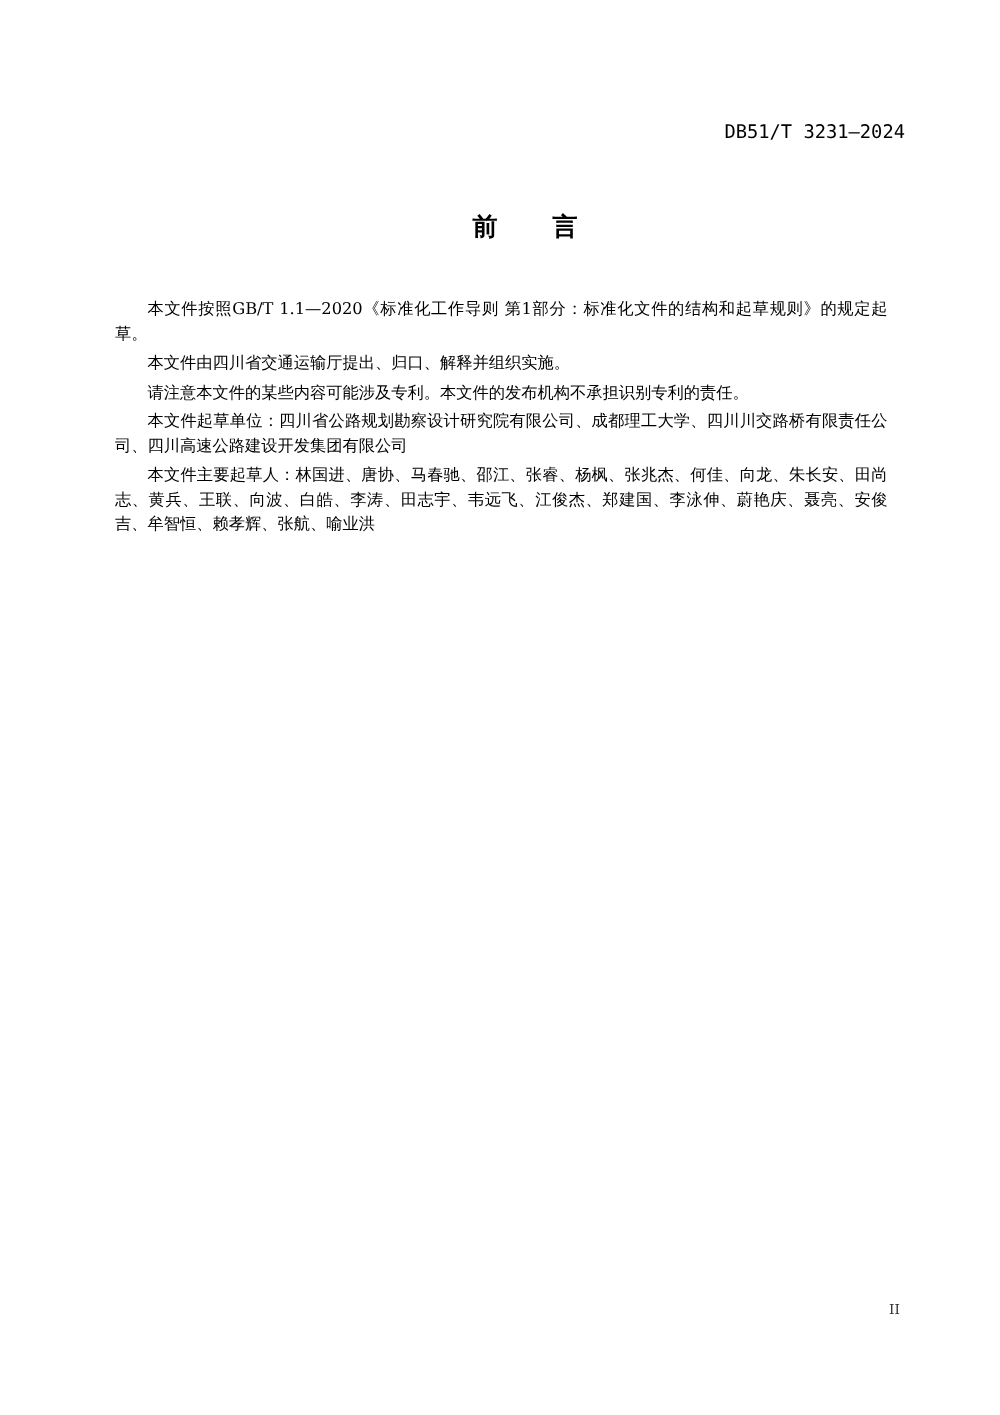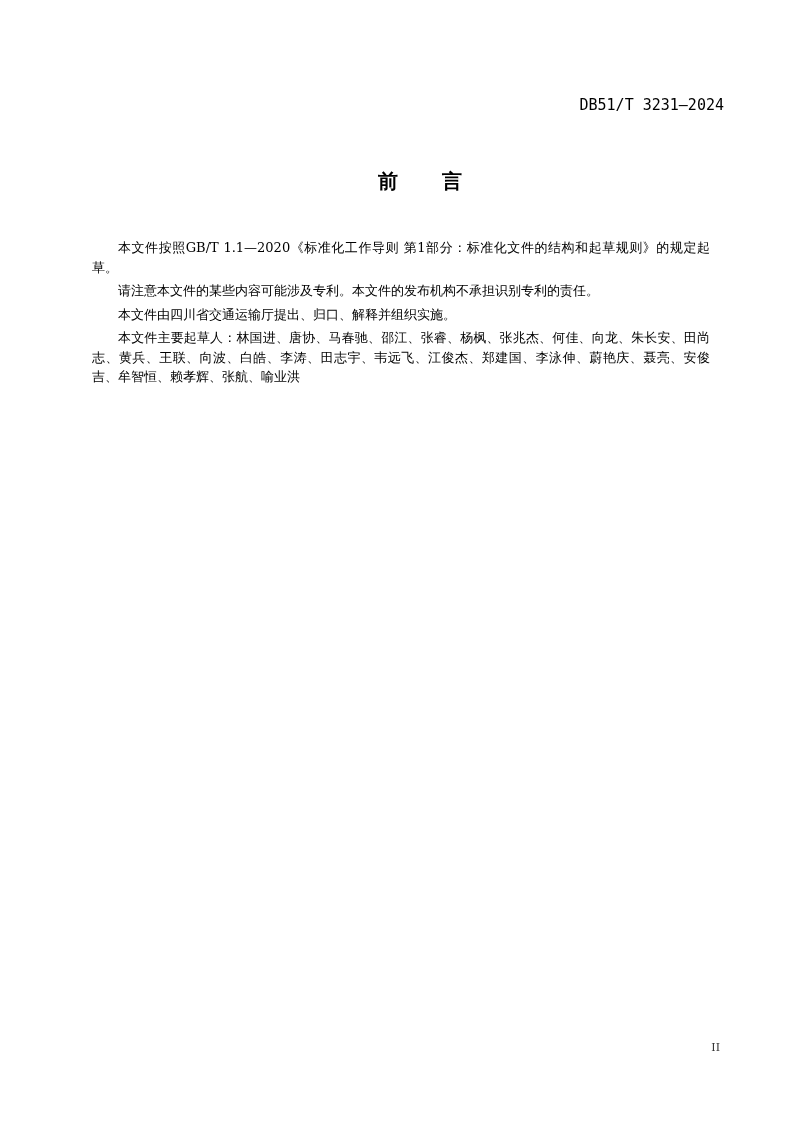--- a/index.html
+++ b/index.html
@@ -13,18 +13,19 @@
 </style>
 </head>
 <body>
 
 <div class="header-code">DB51/T 3231—2024</div>
 
 <div class="title"><span>前</span><span class="gap"></span><span>言</span></div>
 
 <div class="body-text">
   <p class="para">本文件按照GB/T 1.1—2020《标准化工作导则  第1部分：标准化文件的结构和起草规则》的规定起草。</p>
+  <p class="para">本文件由四川省交通运输厅提出、归口、解释并组织实施。</p>
   <p class="para">请注意本文件的某些内容可能涉及专利。本文件的发布机构不承担识别专利的责任。</p>
-  <p class="para">本文件由四川省交通运输厅提出、归口、解释并组织实施。</p>
+  <p class="para">本文件起草单位：四川省公路规划勘察设计研究院有限公司、成都理工大学、四川川交路桥有限责任公司、四川高速公路建设开发集团有限公司</p>
   <p class="para">本文件主要起草人：林国进、唐协、马春驰、邵江、张睿、杨枫、张兆杰、何佳、向龙、朱长安、田尚志、黄兵、王联、向波、白皓、李涛、田志宇、韦远飞、江俊杰、郑建国、李泳伸、蔚艳庆、聂亮、安俊吉、牟智恒、赖孝辉、张航、喻业洪</p>
 </div>
 
 <div class="page-num">II</div>
 
 </body></html>

